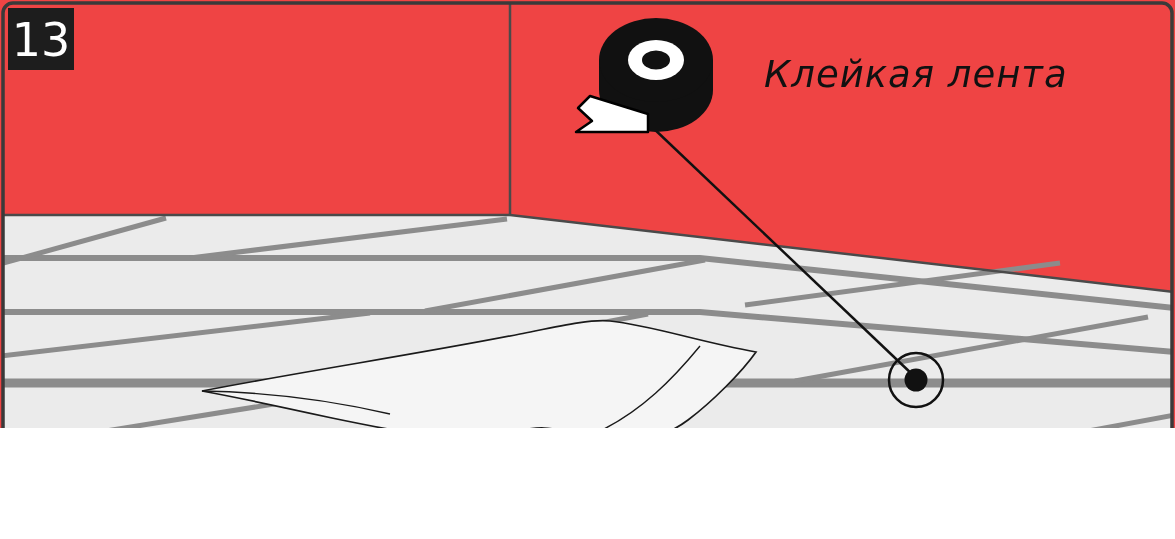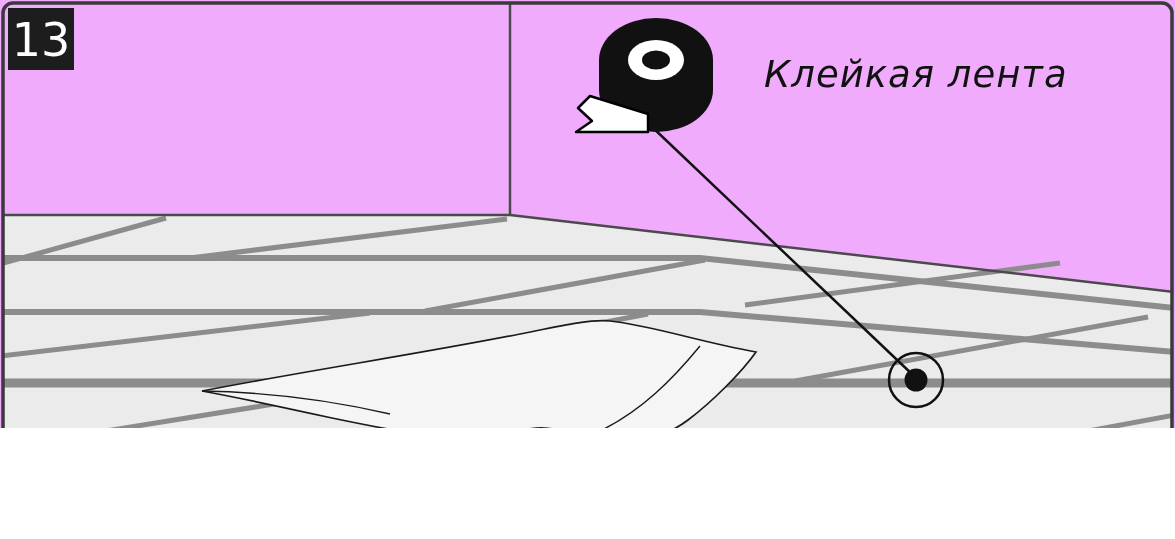--- a/index.html
+++ b/index.html
@@ -4,21 +4,21 @@
 <style>
   html, body {
     margin: 0;
     padding: 0;
     background: #ffffff;
   }
   .figure-wrap {
     position: relative;
     width: 1175px;
     height: 428px;
-    background: #f0abfc;
+    background: #ef4444;
     overflow: hidden;
     font-family: "DejaVu Sans", sans-serif;
   }
   svg { display: block; }
   .badge-txt {
     font-family: "DejaVu Sans", "Liberation Sans", sans-serif;
     font-size: 46px;
   }
   .lbl {
     font-family: "DejaVu Sans", "Liberation Sans", sans-serif;

